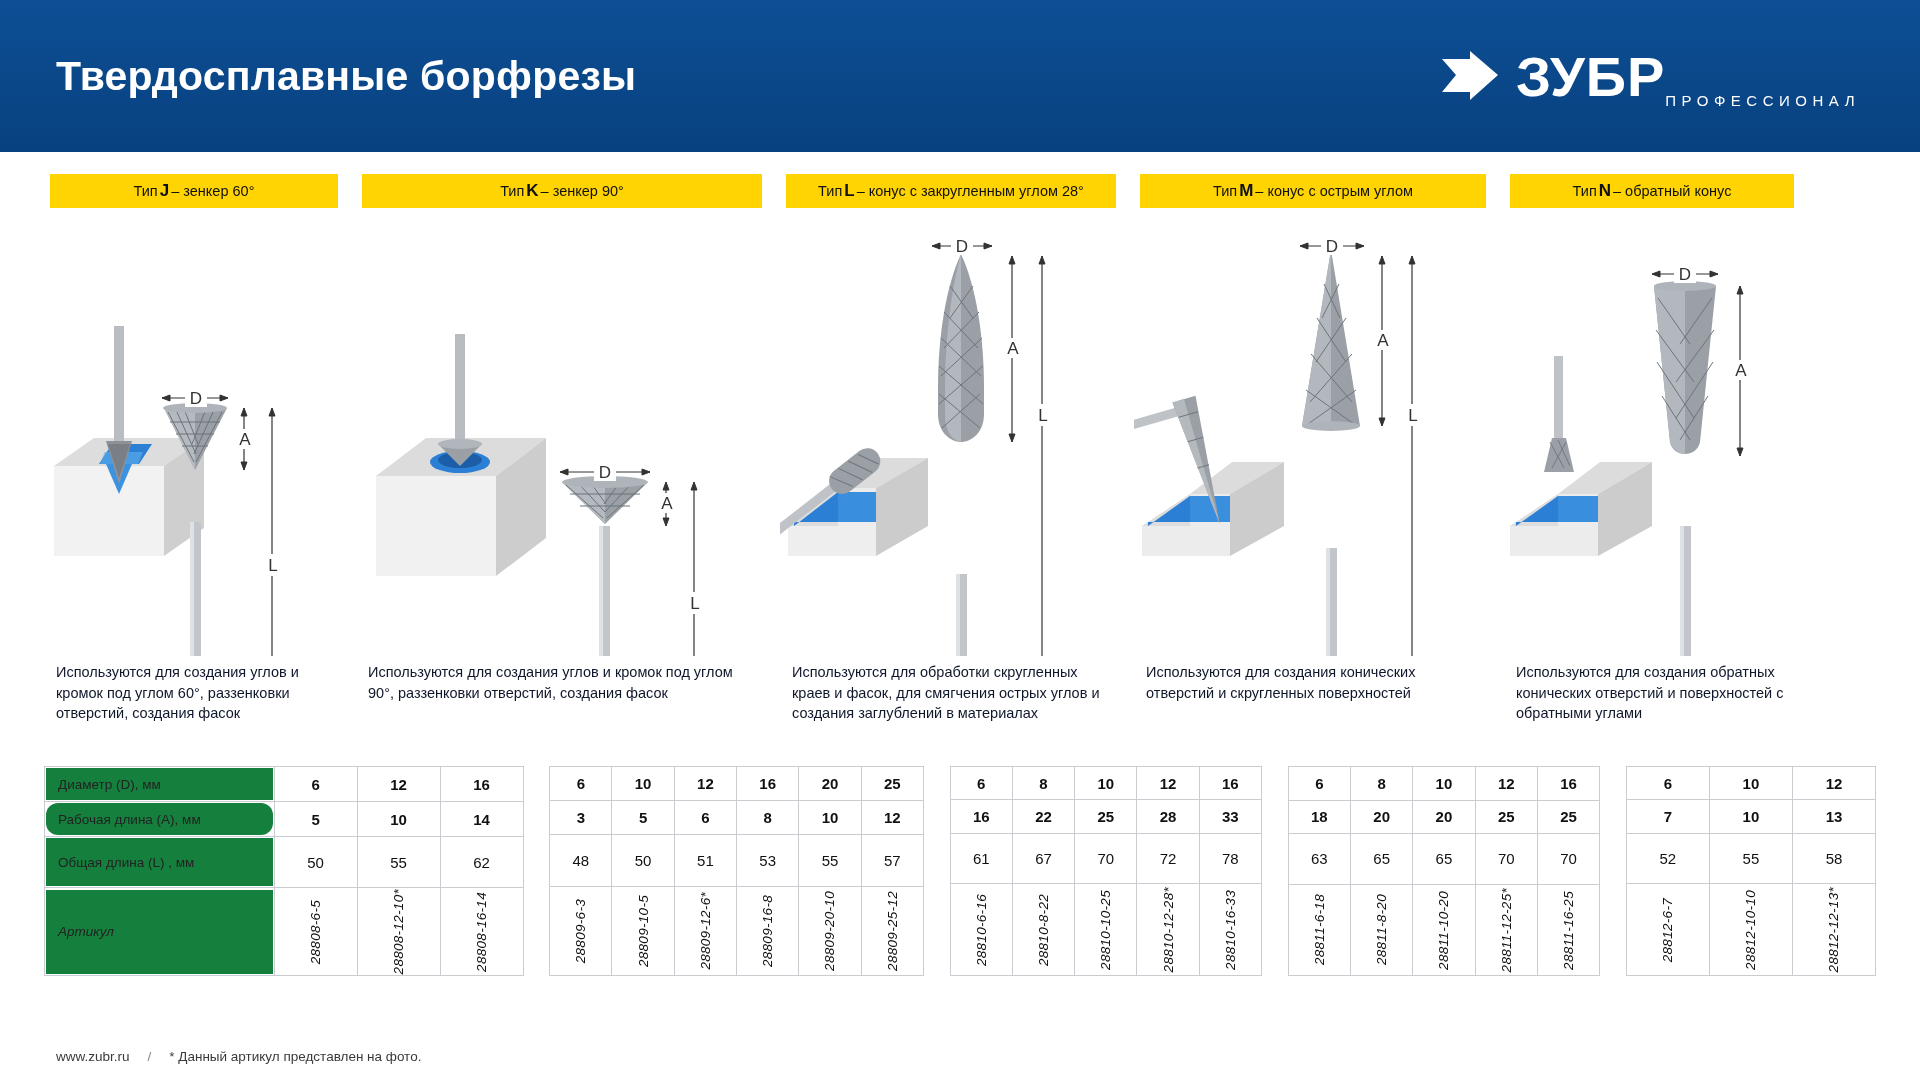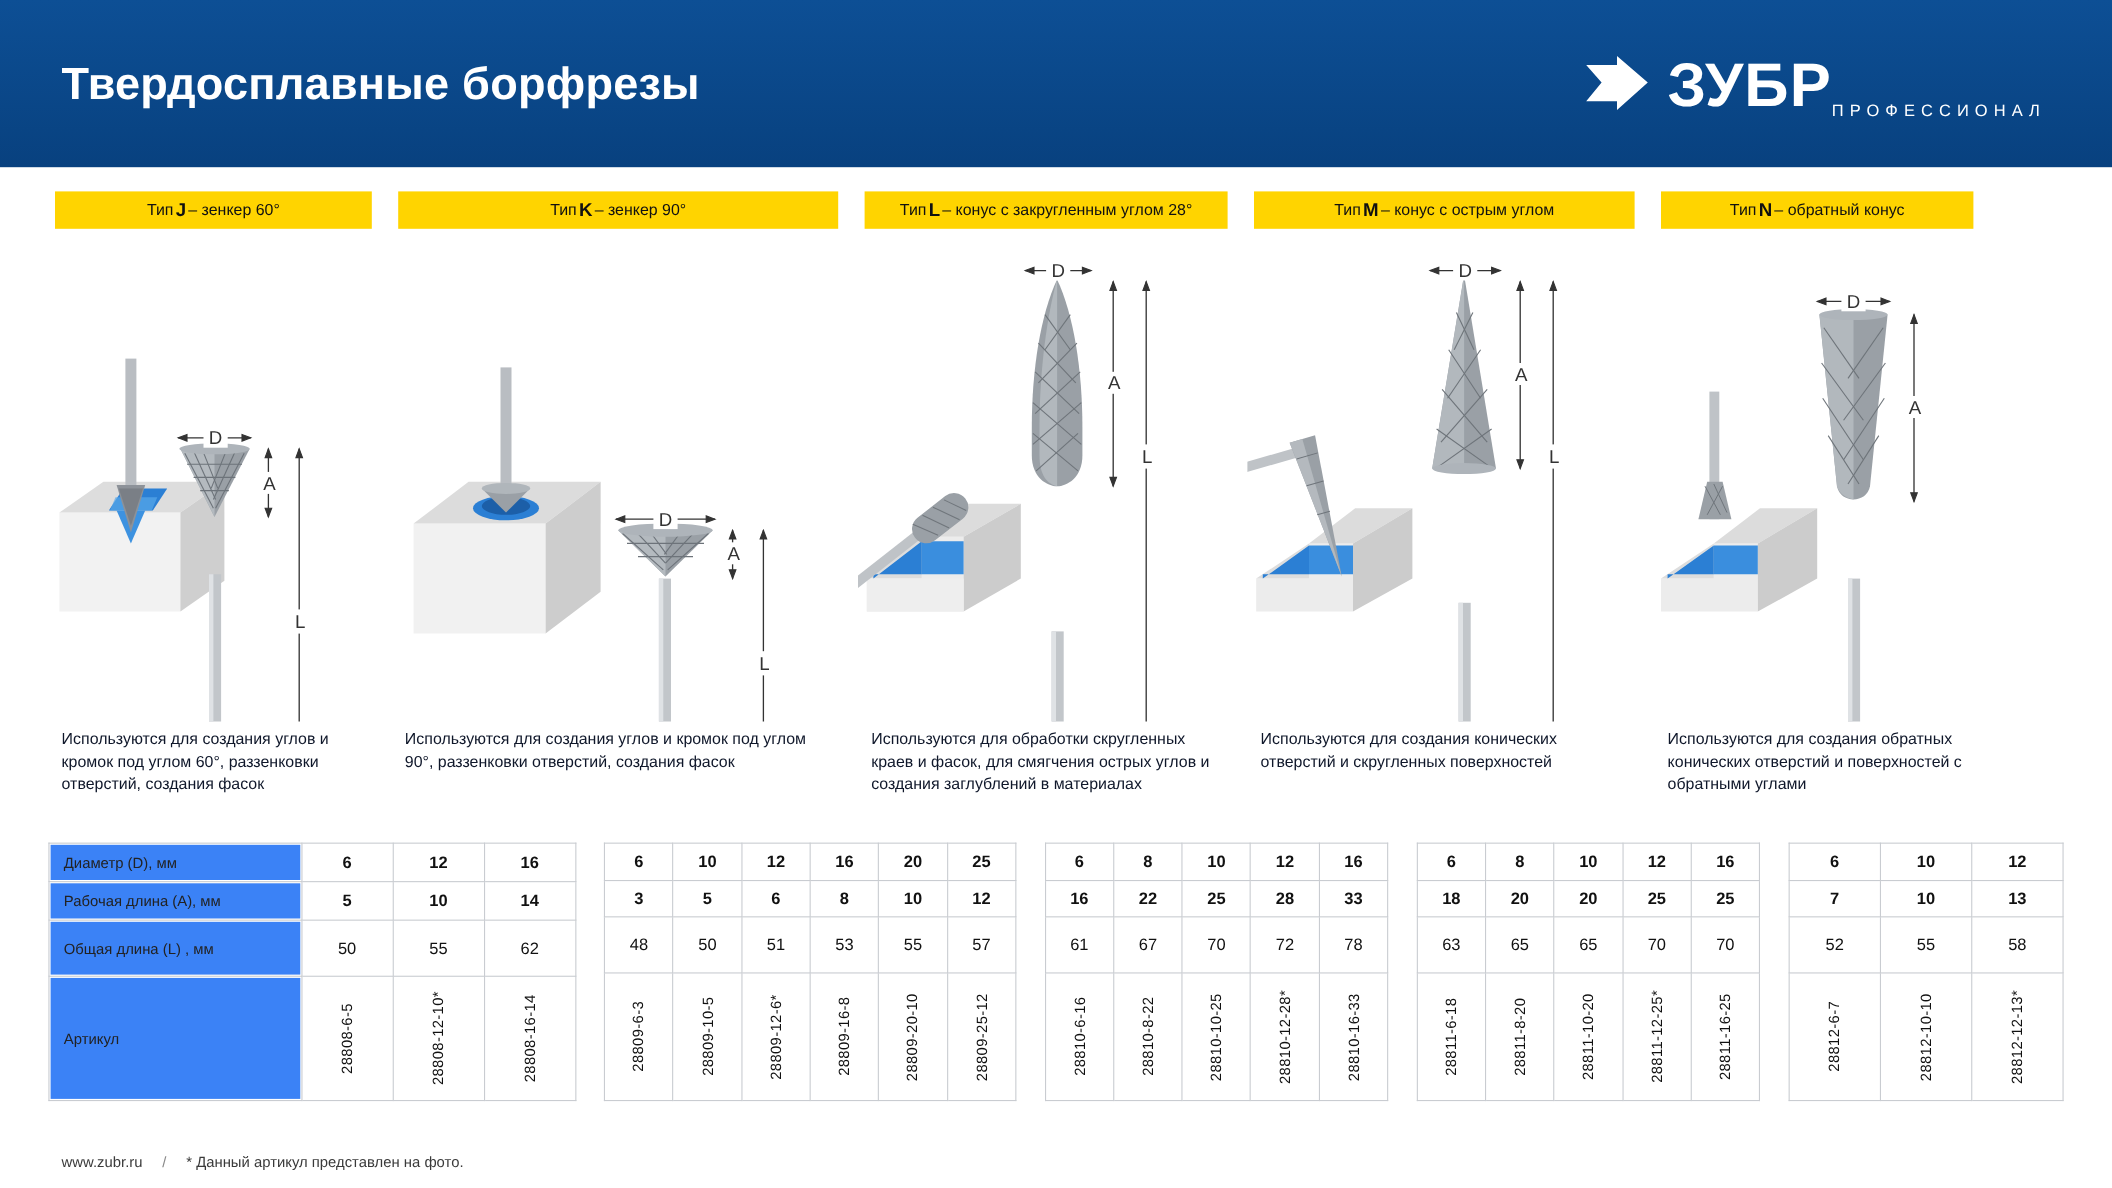--- a/index.html
+++ b/index.html
@@ -74,30 +74,30 @@
     min-height:96px;
   }
 
   
   .tables { display:flex; margin-top:8px; }
   .tbl { border-collapse:collapse; }
   .tbl td, .tbl th { border:1px solid #c9ccd1; }
   .labelcol { width:232px; }
   .rowlabel {
     font-size:13.5px; color:#222; padding:0 12px; height:100%;
-    text-align:left; font-weight:normal; background:#3b82f6;
+    text-align:left; font-weight:normal; background:#15803d;
   }
   .cell {
     text-align:center; font-size:15px; color:#111; background:#fff;
   }
   .cell.bold { font-weight:bold; }
   .r1 { height:32px; }
   .r2 { height:32px; }
   .r3 { height:48px; }
-  .r4 { height:110px; }
+  .r4 { height:84px;font-style:italic; }
   .vert {
     writing-mode:vertical-rl;
     transform:rotate(180deg);
     font-size:13.5px;
     white-space:nowrap;
     margin:0 auto;
     letter-spacing:0.3px;
   }
   .tblgap { width:26px; }
 
@@ -485,21 +485,21 @@
           <tr>
         <td class="labelcol">
               <div class="rowlabel r1" style="display:flex;align-items:center;">Диаметр (D), мм</div>
             </td>
         <td class="cell bold r1" style="width:84px">6</td>
         <td class="cell bold r1" style="width:84px">12</td>
         <td class="cell bold r1" style="width:84px">16</td>
       </tr>
       <tr>
         <td>
-              <div class="rowlabel r2" style="display:flex;align-items:center;">Рабочая длина (A), мм</div>
+              <div class="rowlabel r2" style="display:flex;align-items:center;border-radius:12px;">Рабочая длина (A), мм</div>
             </td>
         <td class="cell bold r2">5</td>
         <td class="cell bold r2">10</td>
         <td class="cell bold r2">14</td>
       </tr>
       <tr>
         <td>
               <div class="rowlabel r3" style="display:flex;align-items:center;">Общая длина (L) , мм</div>
             </td>
         <td class="cell r3">50</td>

